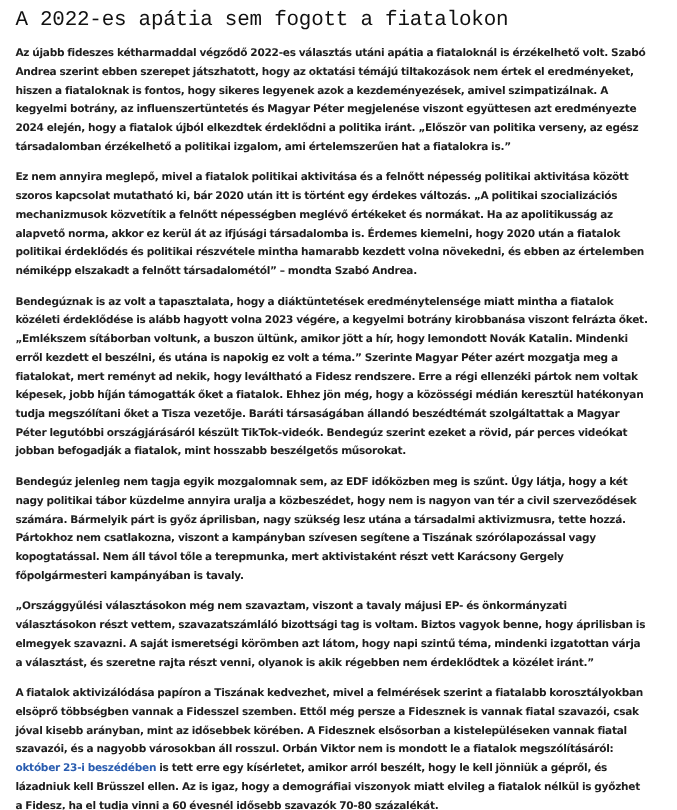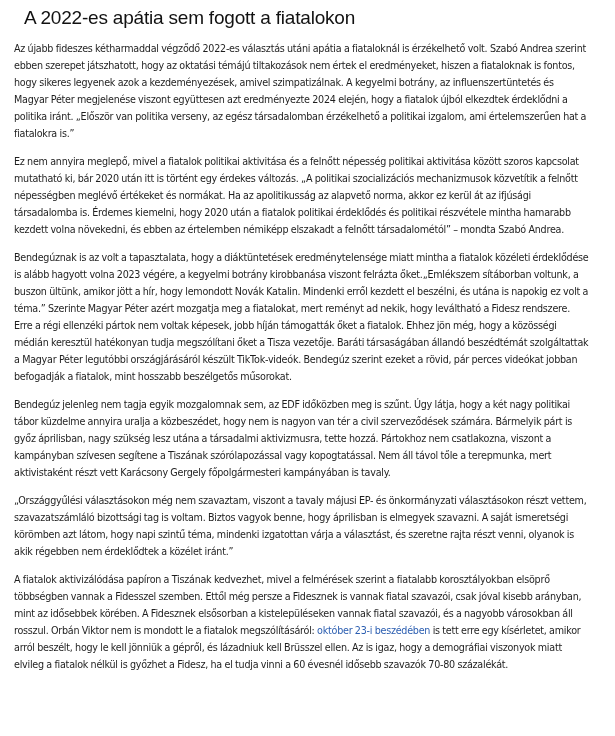--- a/index.html
+++ b/index.html
@@ -1,19 +1,19 @@
 <!DOCTYPE html>
 <html><head>
 <meta charset="utf-8">
 <style>
   html, body { margin: 0; padding: 0; background: #ffffff; }
   body { width: 615px; height: 736px; overflow: hidden; font-family: "DejaVu Sans", sans-serif; color: #1e1e1e; }
   .article { padding: 0 10px 0 12px; }
-  h1 { font-family: Liberation Sans, sans-serif; font-weight: normal; font-size: 19px; line-height: 24px; margin: 6px 0 10px 12px; color: #111; letter-spacing: -0.2px; }
-  p { font-size: 9.6px; line-height: 17px; margin: 0 16px 11px 2px; letter-spacing: -0.25px; word-spacing: -0.3px; }
+  h1 { font-family: Liberation Mono, monospace; font-weight: normal; font-size: 19px; line-height: 24px; margin: 6px 0 10px 2px; color: #111; letter-spacing: -0.2px; }
+  p { font-size: 9.6px; line-height: 17px; margin: 0 16px 11px 2px; letter-spacing: -0.25px; word-spacing: -0.3px; font-weight: bold; }
   a { color: #2a5db0; text-decoration: none; }
 </style>
 </head>
 <body>
 
 <div class="article">
   <h1>A 2022-es apátia sem fogott a fiatalokon</h1>
   <p>Az újabb fideszes kétharmaddal végződő 2022-es választás utáni apátia a fiataloknál is érzékelhető volt. Szabó Andrea szerint ebben szerepet játszhatott, hogy az oktatási témájú tiltakozások nem értek el eredményeket, hiszen a fiataloknak is fontos, hogy sikeres legyenek azok a kezdeményezések, amivel szimpatizálnak. A kegyelmi botrány, az influenszertüntetés és Magyar Péter megjelenése viszont együttesen azt eredményezte 2024 elején, hogy a fiatalok újból elkezdtek érdeklődni a politika iránt. „Először van politika verseny, az egész társadalomban érzékelhető a politikai izgalom, ami értelemszerűen hat a fiatalokra is.”</p>
   <p>Ez nem annyira meglepő, mivel a fiatalok politikai aktivitása és a felnőtt népesség politikai aktivitása között szoros kapcsolat mutatható ki, bár 2020 után itt is történt egy érdekes változás. „A politikai szocializációs mechanizmusok közvetítik a felnőtt népességben meglévő értékeket és normákat. Ha az apolitikusság az alapvető norma, akkor ez kerül át az ifjúsági társadalomba is. Érdemes kiemelni, hogy 2020 után a fiatalok politikai érdeklődés és politikai részvétele mintha hamarabb kezdett volna növekedni, és ebben az értelemben némiképp elszakadt a felnőtt társadalométól” – mondta Szabó Andrea.</p>
   <p>Bendegúznak is az volt a tapasztalata, hogy a diáktüntetések eredménytelensége miatt mintha a fiatalok közéleti érdeklődése is alább hagyott volna 2023 végére, a kegyelmi botrány kirobbanása viszont felrázta őket.„Emlékszem sítáborban voltunk, a buszon ültünk, amikor jött a hír, hogy lemondott Novák Katalin. Mindenki erről kezdett el beszélni, és utána is napokig ez volt a téma.” Szerinte Magyar Péter azért mozgatja meg a fiatalokat, mert reményt ad nekik, hogy leváltható a Fidesz rendszere. Erre a régi ellenzéki pártok nem voltak képesek, jobb híján támogatták őket a fiatalok. Ehhez jön még, hogy a közösségi médián keresztül hatékonyan tudja megszólítani őket a Tisza vezetője. Baráti társaságában állandó beszédtémát szolgáltattak a Magyar Péter legutóbbi országjárásáról készült TikTok-videók. Bendegúz szerint ezeket a rövid, pár perces videókat jobban befogadják a fiatalok, mint hosszabb beszélgetős műsorokat.</p>

